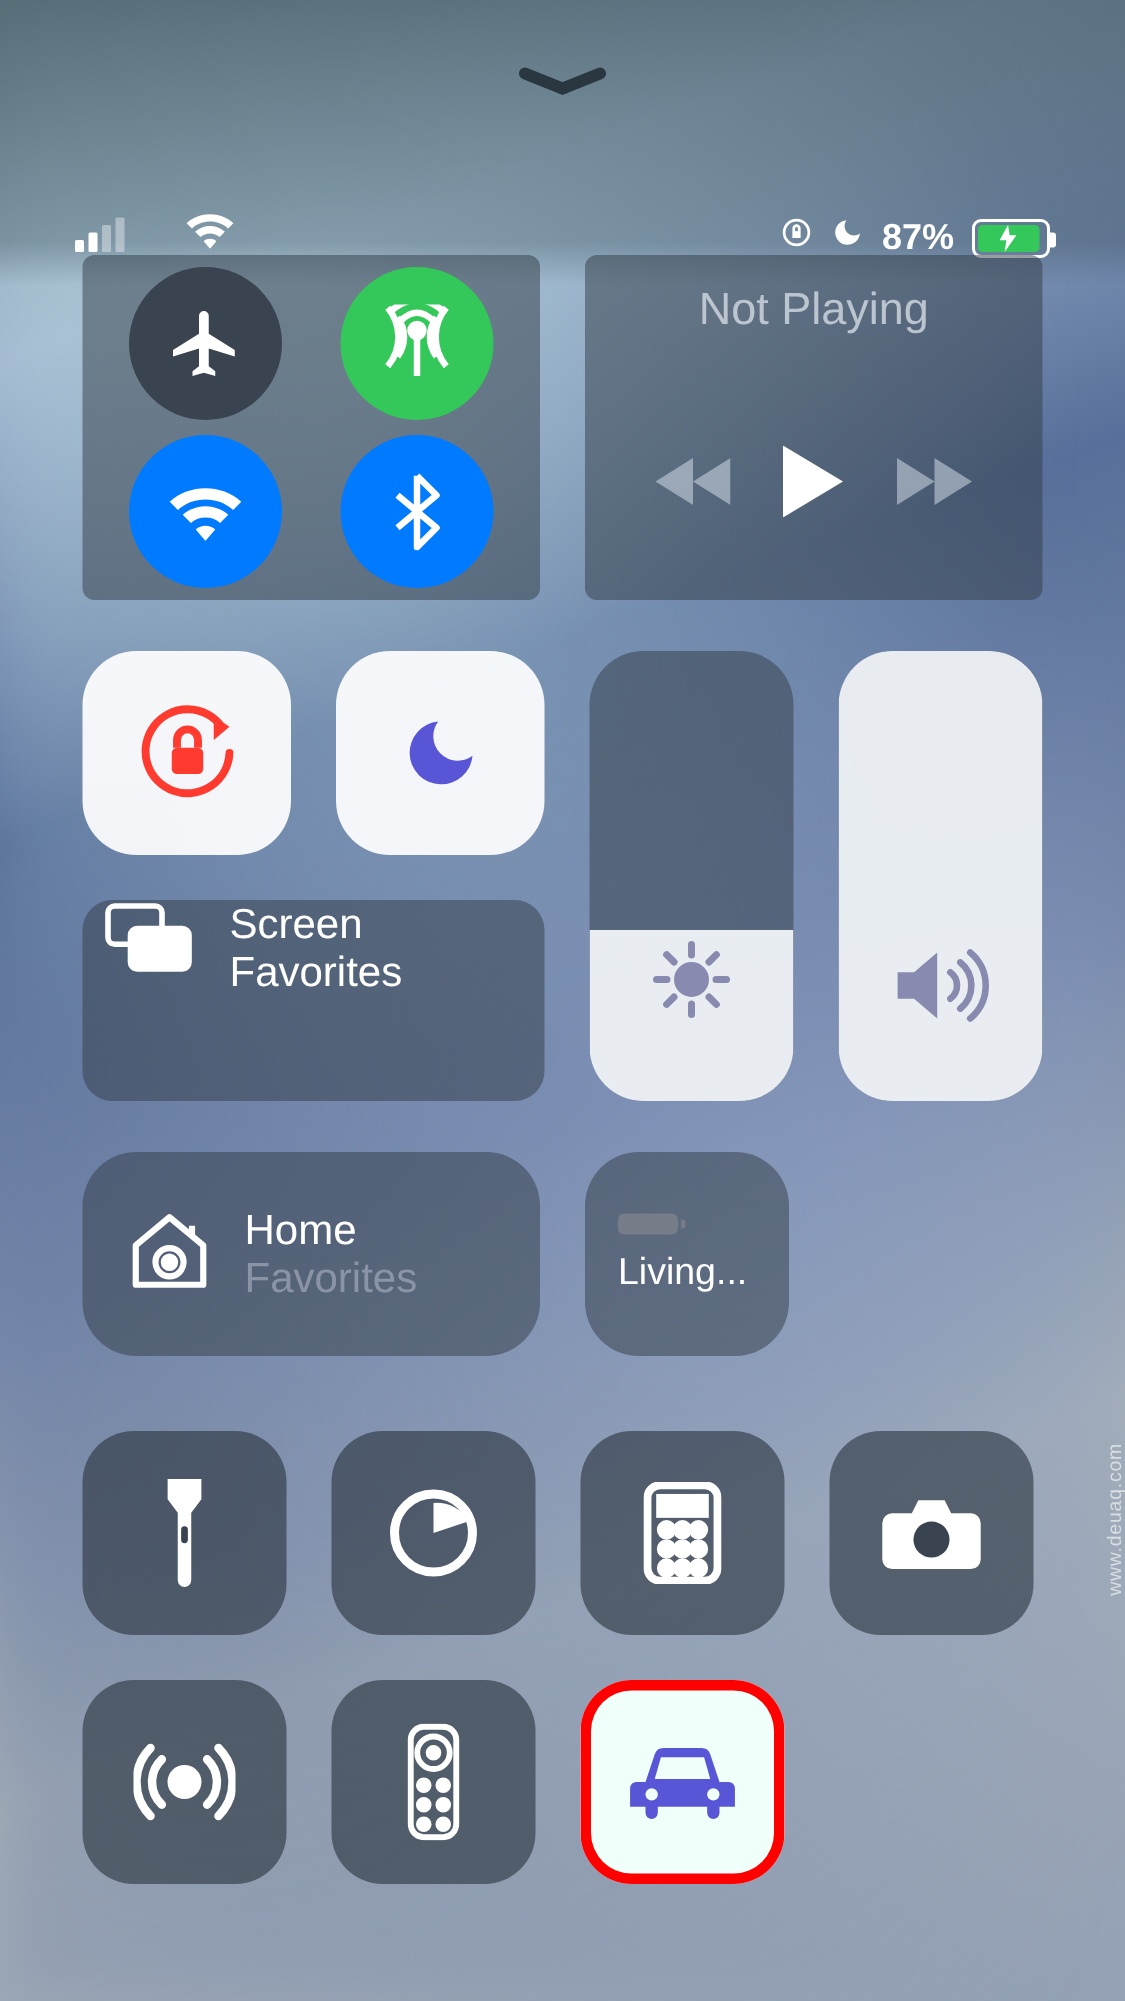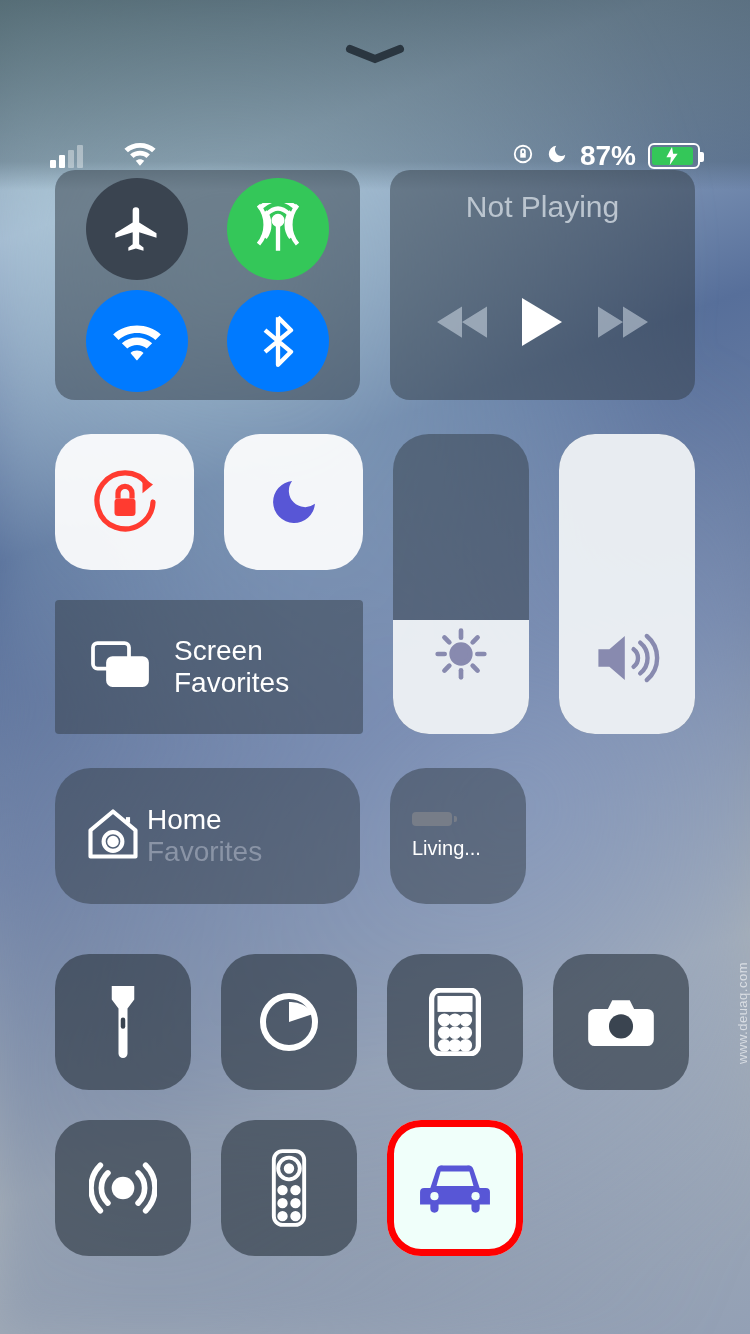--- a/index.html
+++ b/index.html
@@ -31,24 +31,24 @@
     top: 44px;
     transform: translateX(-50%);
     color: #2a3640;
   }
   .status-bar {
     position: absolute;
     top: 140px;
     left: 0; right: 0;
     display: flex;
     justify-content: space-between;
-    align-items: flex-start;
+    align-items: flex-end;
     padding: 0 50px;
     color: white;
-    font-size: 28px;
+    font-size: 24px;
     font-weight: 600;
   }
   .status-left, .status-right { display: flex; align-items: center; gap: 12px; }
   .status-left { gap: 40px; }
   .sig-bars { display: inline-flex; align-items: flex-end; gap: 3px; }
   .sig-bars span { width: 6px; background: rgba(255,255,255,0.38); border-radius: 1px; display:block; }
   .sig-bars span.on { background: white; }
   .battery-shell {
     width: 52px; height: 26px; border: 2px solid white; border-radius: 6px;
     position: relative; display: inline-block;
@@ -61,21 +61,21 @@
     position: absolute; left: 2px; top: 2px; bottom: 2px;
     width: 85%; background: #34c759; border-radius: 3px;
     display: flex; align-items: center; justify-content: center;
   }
 
   .container { position: absolute; top: 170px; left: 0; right: 0; padding: 0 55px; }
 
   .row1 { display: flex; gap: 30px; margin-bottom: 34px; }
   .conn-panel, .media-panel {
     flex: 1; background: rgba(50,60,70,0.5);
-    border-radius: 20px; height: 230px;
+    border-radius: 8px; height: 230px;
     position: relative;
     padding: 18px 18px 0 18px;
     overflow: hidden;
   }
   .conn-grid {
     display: grid; grid-template-columns: 1fr 1fr; grid-template-rows: 1fr 1fr;
     gap: 12px; height: 100%;
   }
   .circle-btn { width: 102px; height: 102px; border-radius: 50%; display: flex; align-items: center; justify-content: center; color: white; margin: -10px auto 0 auto; }
   .bg-dark { background: #3a4450; }
@@ -90,43 +90,43 @@
   .row2 { display: flex; gap: 30px; margin-bottom: 34px; align-items: stretch; height: 300px; }
   .col-left { display: flex; flex-direction: column; gap: 30px; flex: 1; }
   .two-small { display: flex; gap: 30px; }
   .tile {
     flex: 1; height: 136px; border-radius: 36px;
     display: flex; align-items: center; justify-content: center;
     font-size: 20px;
   }
   .tile.light { background: rgba(255,255,255,0.92); }
   .screen-mirror {
-    flex: 1; height: 136px; border-radius: 4px; background: rgba(50,60,70,0.5);
-    display: flex; align-items: center; padding: 0 35px; gap: 24px; color: white;
+    flex: 1; height: 136px; border-radius: 20px; background: rgba(50,60,70,0.5);
+    display: flex; padding: 0 14px; gap: 24px; color: white;
     font-size: 28px; font-weight: 400;
   }
   .slider {
     width: 136px; height: 300px; border-radius: 36px;
     background: rgba(50,60,70,0.5); position: relative; overflow: hidden;
   }
   .slider-fill { position: absolute; bottom: 0; left: 0; right: 0; background: rgba(245,248,252,0.92); }
   .slider .icon-center { position: absolute; left: 50%; transform: translateX(-50%); color: #7a7a9a; }
 
   .row3 { display: flex; gap: 30px; margin-bottom: 50px; }
   .home-tile {
     flex: 0 0 305px; height: 136px; border-radius: 36px; background: rgba(50,60,70,0.5);
-    display: flex; align-items: center; padding: 0 28px; gap: 4px; color: white;
+    display: flex; align-items: center; padding: 0 28px; gap: 20px; color: white;
   }
   .home-tile .labels .primary { font-size: 28px; }
   .home-tile .labels .secondary { font-size: 28px; color: #8a94a6; }
   .device-tile {
     width: 136px; height: 136px; border-radius: 36px; background: rgba(50,60,70,0.5);
     color: white; padding: 16px 22px; display: flex; flex-direction: column; justify-content: center;
   }
-  .device-tile .dev-line { font-size: 20px; line-height: 1.2; }
+  .device-tile .dev-line { font-size: 25px; line-height: 1.2; }
   .mini-bar { width: 40px; height: 14px; background: #777d88; border-radius: 4px; margin-bottom: 10px; position:relative; }
   .mini-bar::after { content:''; position:absolute; right:-5px; top:4px; width:3px; height:6px; background:#777d88; border-radius:0 2px 2px 0; }
 
   .row4, .row5 { display: flex; gap: 30px; margin-bottom: 30px; }
   .sq {
     width: 136px; height: 136px; border-radius: 34px; background: rgba(40,50,60,0.6);
     display: flex; align-items: center; justify-content: center; color: white;
   }
   .sq.light2 { background: #f0fffa; }
   .sq.highlight { box-shadow: inset 0 0 0 7px #ff0000; }

